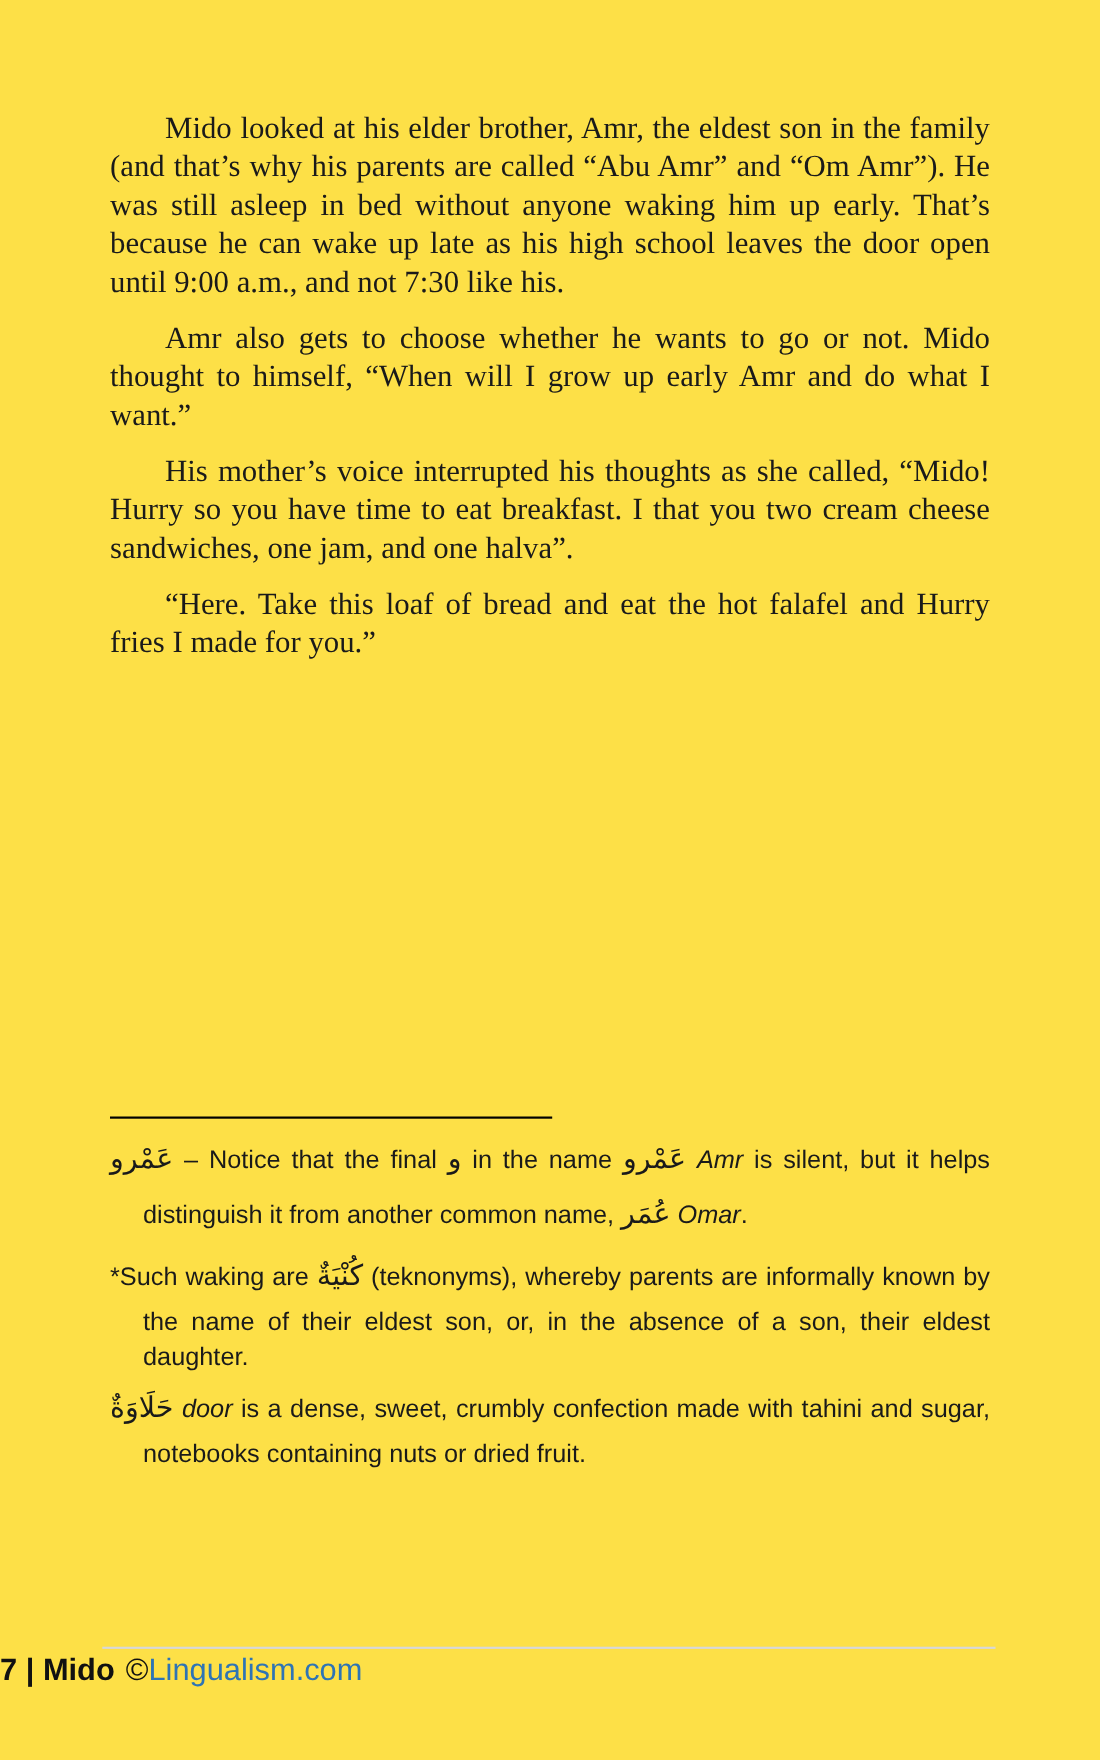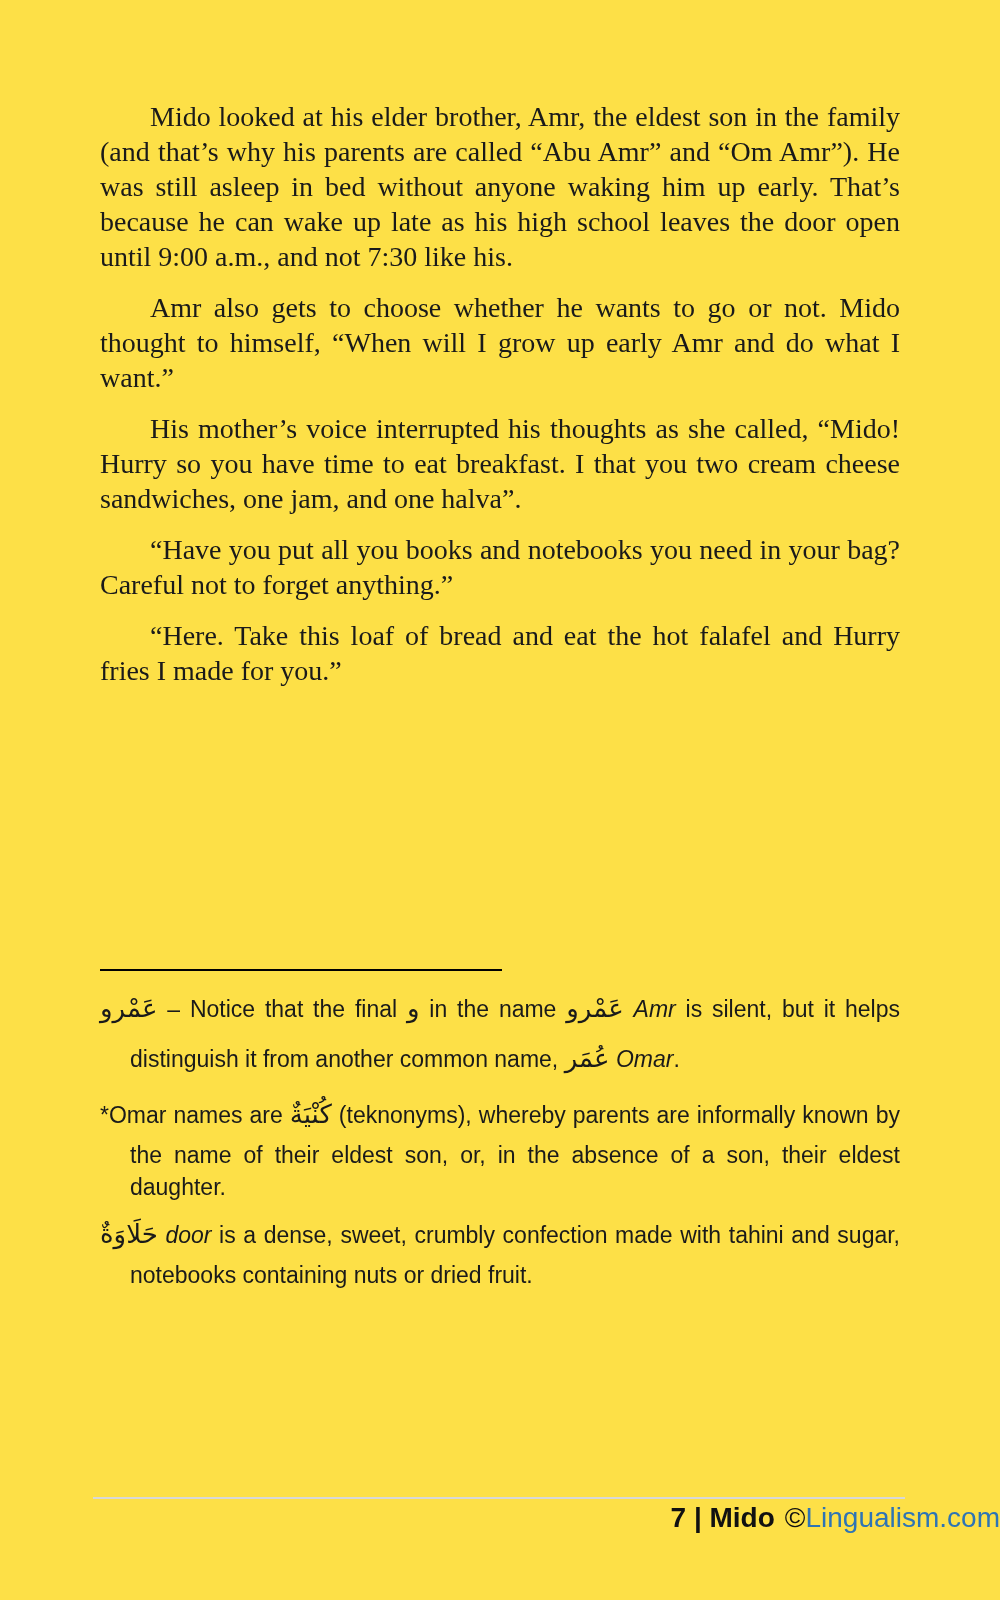--- a/index.html
+++ b/index.html
@@ -30,21 +30,21 @@
     line-height: 35px;
     text-align: justify;
     text-indent: 50px;
     color: #1a1a1a;
   }
 
   
   .footnotes {
     position: absolute;
     left: 100px;
-    top: 969px;
+    top: 1015px;
     width: 800px;
   }
   .fn-separator {
     width: 402px;
     height: 0;
     border-top: 2px solid #000000;
     margin: 0 0 12px 0;
   }
   .footnotes p {
     margin: 0 0 6px 0;
@@ -73,21 +73,21 @@
     top: 1497px;
     width: 812px;
     height: 2px;
     background: #d8d8d8;
   }
   .footer-text {
     position: absolute;
     left: 0;
     top: 1500px;
     width: 1000px;
-    text-align: right;
+    text-align: left;
     font-family: "Liberation Sans", sans-serif;
     font-size: 28px;
     line-height: 36px;
     color: #111111;
     white-space: nowrap;
   }
   .footer-bold { font-weight: bold; }
   .copy-symbol { margin-left: 10px; font-weight: normal; }
   .site-link {
     color: #2E74B5;
@@ -98,28 +98,27 @@
 </style>
 </head>
 <body>
 
 <div class="page">
 
   <main class="story">
     <p>Mido looked at his elder brother, Amr, the eldest son in the family (and that’s why his parents are called “Abu Amr” and “Om Amr”). He was still asleep in bed without anyone waking him up early. That’s because he can wake up late as his high school leaves the door open until 9:00 a.m., and not 7:30 like his.</p>
     <p>Amr also gets to choose whether he wants to go or not. Mido thought to himself, “When will I grow up early Amr and do what I want.”</p>
     <p>His mother’s voice interrupted his thoughts as she called, “Mido! Hurry so you have time to eat breakfast. I that you two cream cheese sandwiches, one jam, and one halva”.</p>
-    <p>“Have you put all you books and notebooks you need in your bag? Careful not to forget anything.”</p>
     <p>“Here. Take this loaf of bread and eat the hot falafel and Hurry fries I made for you.”</p>
   </main>
 
   <section class="footnotes">
     <div class="fn-separator"></div>
     <p><span class="ar">عَمْرو</span><span> – Notice that the final </span><span class="ar">و</span><span> in the name </span><span class="ar">عَمْرو</span><span> </span><span class="i">Amr</span><span> is silent, but it helps distinguish it from another common name, </span><span class="ar">عُمَر</span><span> </span><span class="i">Omar</span><span>.</span></p>
-    <p><span>*Omar names are </span><span class="ar">كُنْيَةٌ</span><span> (teknonyms), whereby parents are informally known by the name of their eldest son, or, in the absence of a son, their eldest daughter.</span></p>
+    <p><span>*Such waking are </span><span class="ar">كُنْيَةٌ</span><span> (teknonyms), whereby parents are informally known by the name of their eldest son, or, in the absence of a son, their eldest daughter.</span></p>
     <p><span class="ar">حَلَاوَةٌ</span><span> </span><span class="i">door</span><span> is a dense, sweet, crumbly confection made with tahini and sugar, notebooks containing nuts or dried fruit.</span></p>
   </section>
 
   <div class="footer-rule"></div>
 
   <footer class="footer-text">
     <span class="footer-bold"><span>7</span> <span>|</span> <span>Mido</span></span><span class="copy-symbol">©</span><a class="site-link">Lingualism.com</a>
   </footer>
 
 </div>

